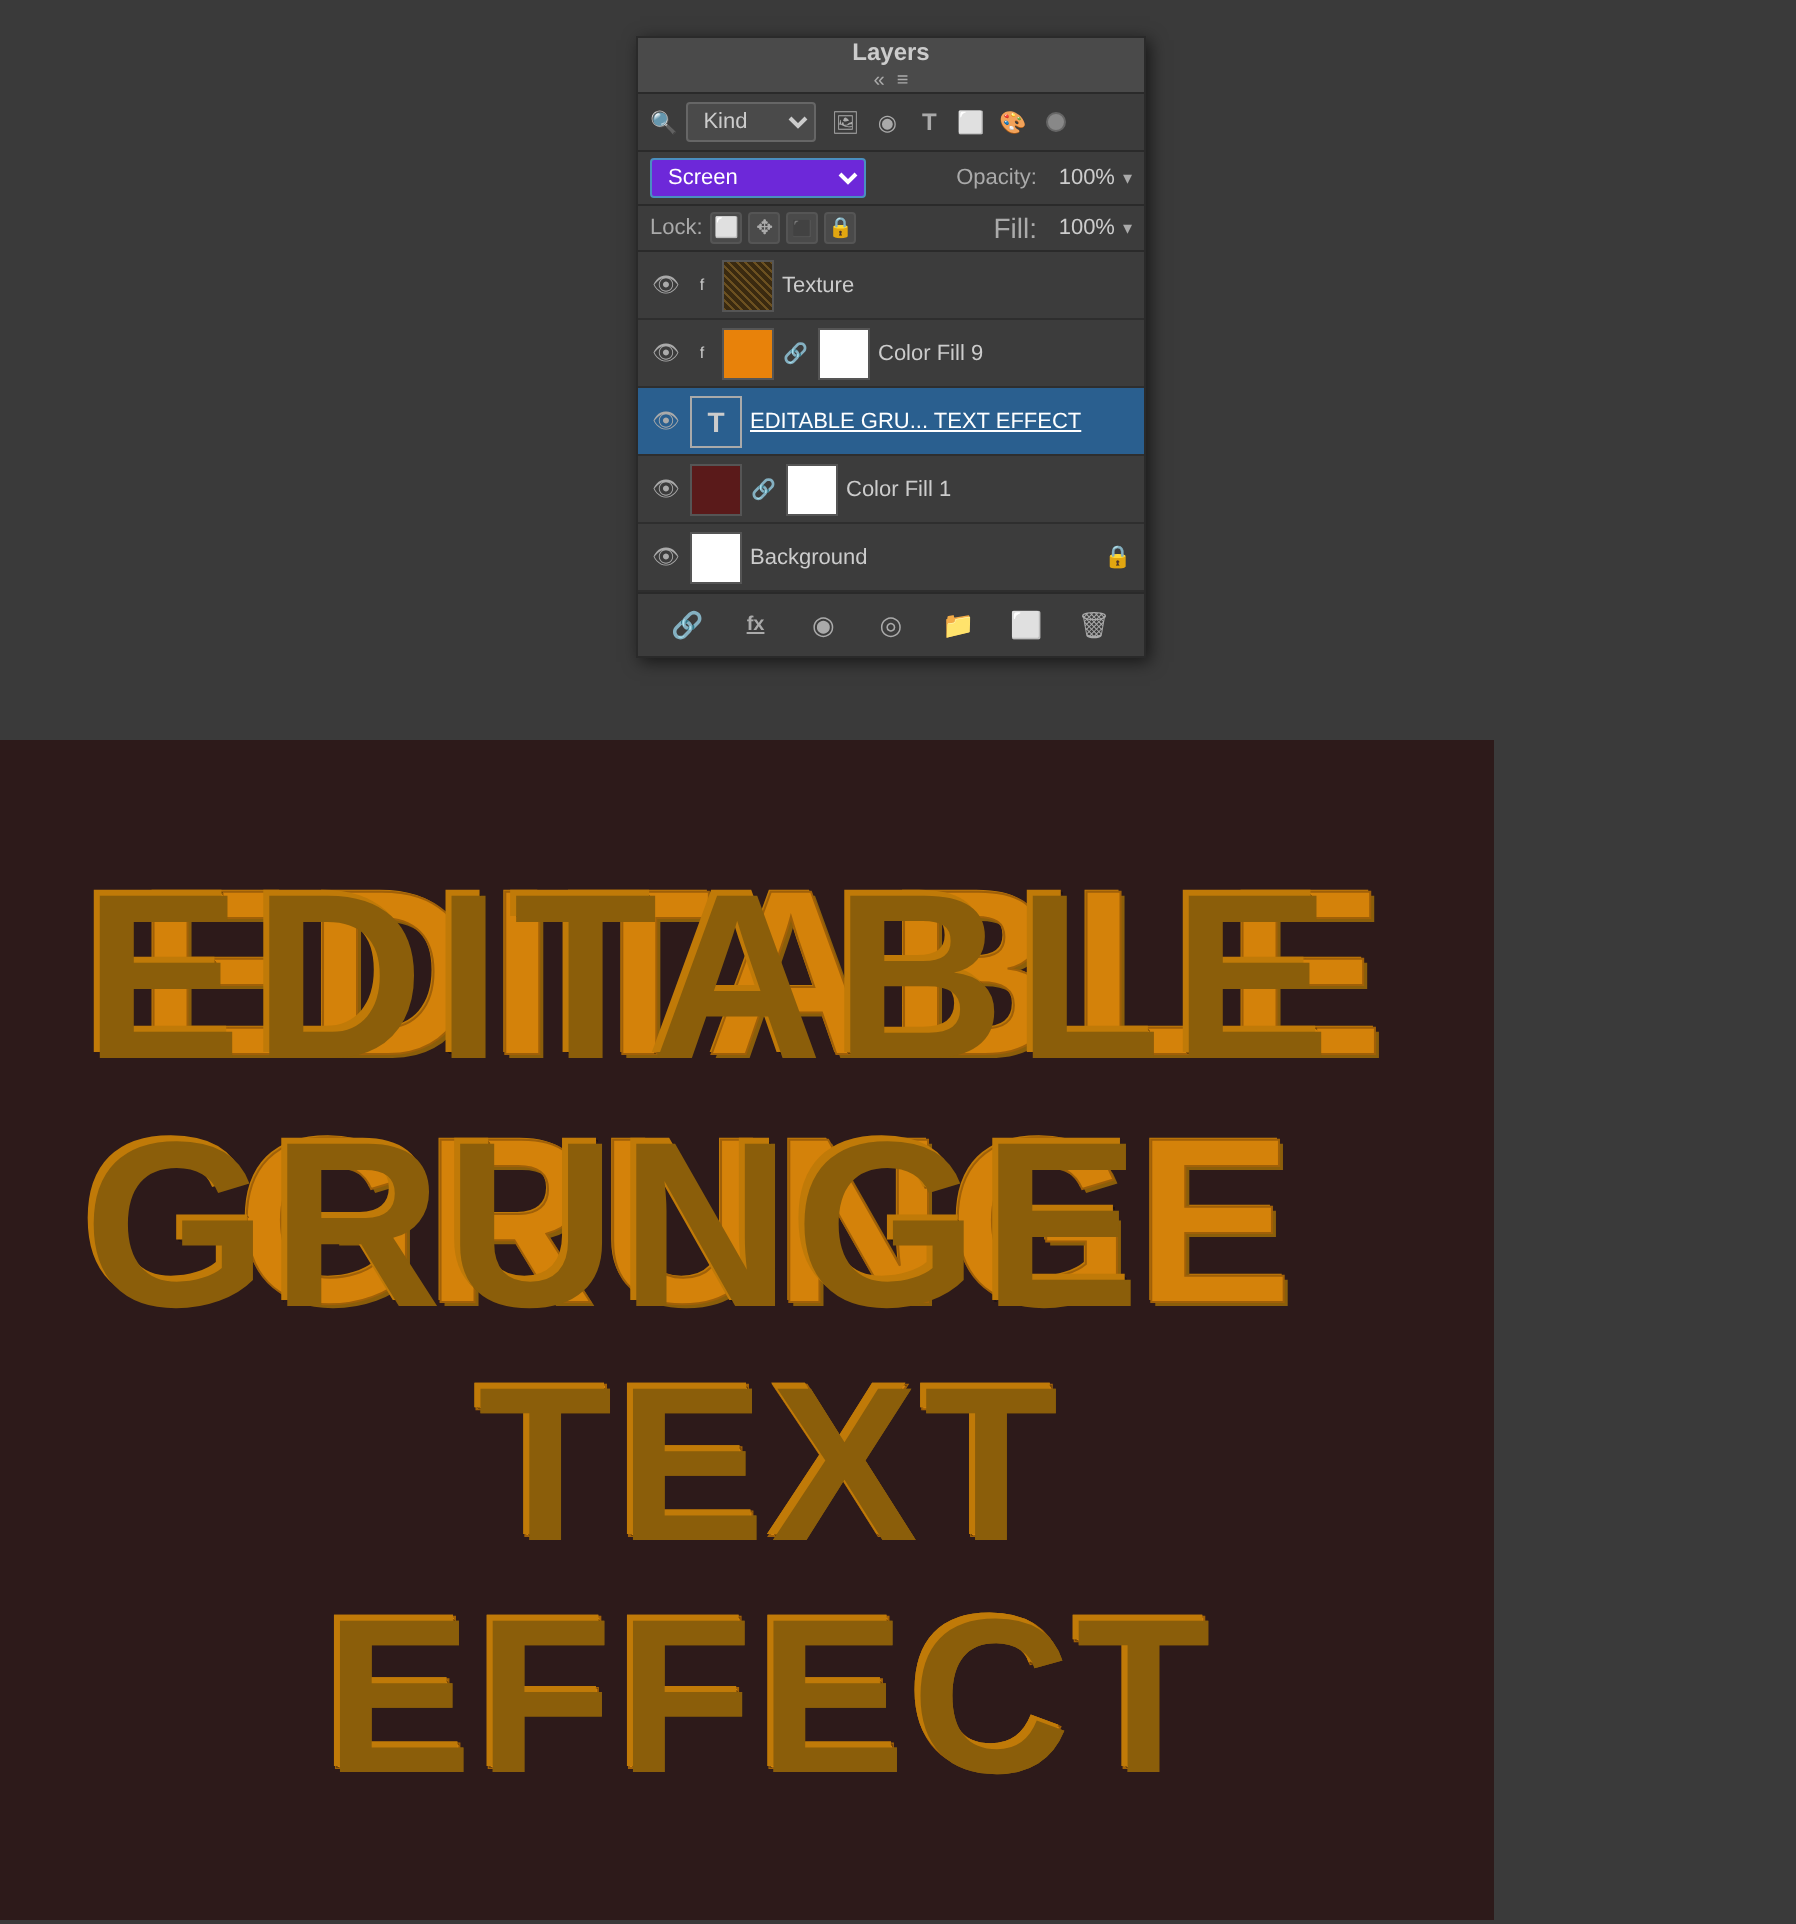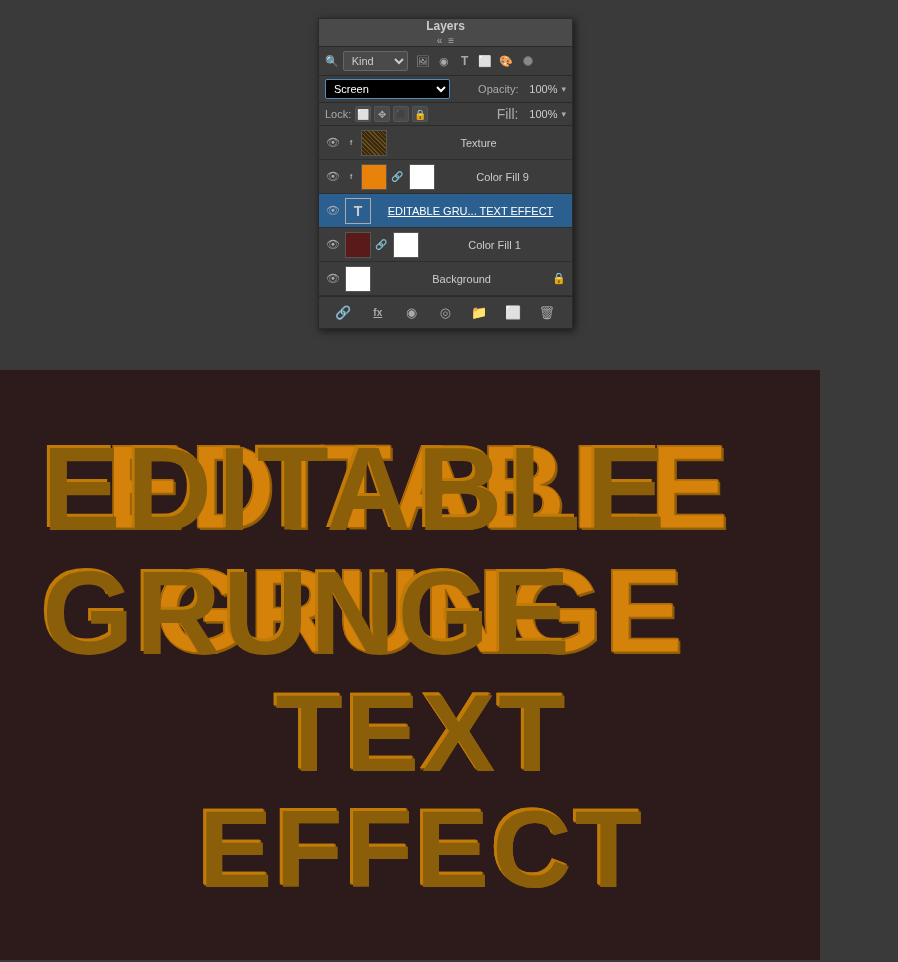--- a/index.html
+++ b/index.html
@@ -18,21 +18,21 @@
       top: 0; left: 0;
       width: 898px;
       height: 962px;
       background: #3a3a3a;
     }
 
     .canvas-content {
       position: absolute;
       top: 370px;
       left: 0;
-      width: 820px;
+      width: 747px;
       height: 590px;
       background: #2d1a1a;
       display: flex;
       align-items: center;
       justify-content: center;
       padding-left: 20px;
     }
 
     .grunge-text-container {
       text-align: center;
@@ -178,28 +178,28 @@
     .blend-row {
       display: flex;
       align-items: center;
       padding: 3px 6px;
       gap: 4px;
       border-bottom: 1px solid #2a2a2a;
       background: #3c3c3c;
     }
 
     .blend-dropdown {
-      background: #000000;
+      background: #6d28d9;
       border: 1px solid #4a8fc0;
       color: #fff;
       font-size: 11px;
       padding: 1px 4px;
       height: 20px;
       border-radius: 2px;
-      width: 125px;
+      width: 108px;
       cursor: pointer;
     }
 
     .opacity-label {
       color: #aaa;
       font-size: 11px;
       margin-left: auto;
     }
 
     .opacity-value {
@@ -344,21 +344,20 @@
       background: #fff;
     }
 
     .layer-name {
       font-size: 11px;
       color: #ccc;
       flex: 1;
       white-space: nowrap;
       overflow: hidden;
       text-overflow: ellipsis;
-      text-align: center;
     }
 
     .layer-row.active .layer-name {
       color: #fff;
       text-decoration: underline;
     }
 
     .layer-lock-icon {
       color: #888;
       font-size: 11px;

